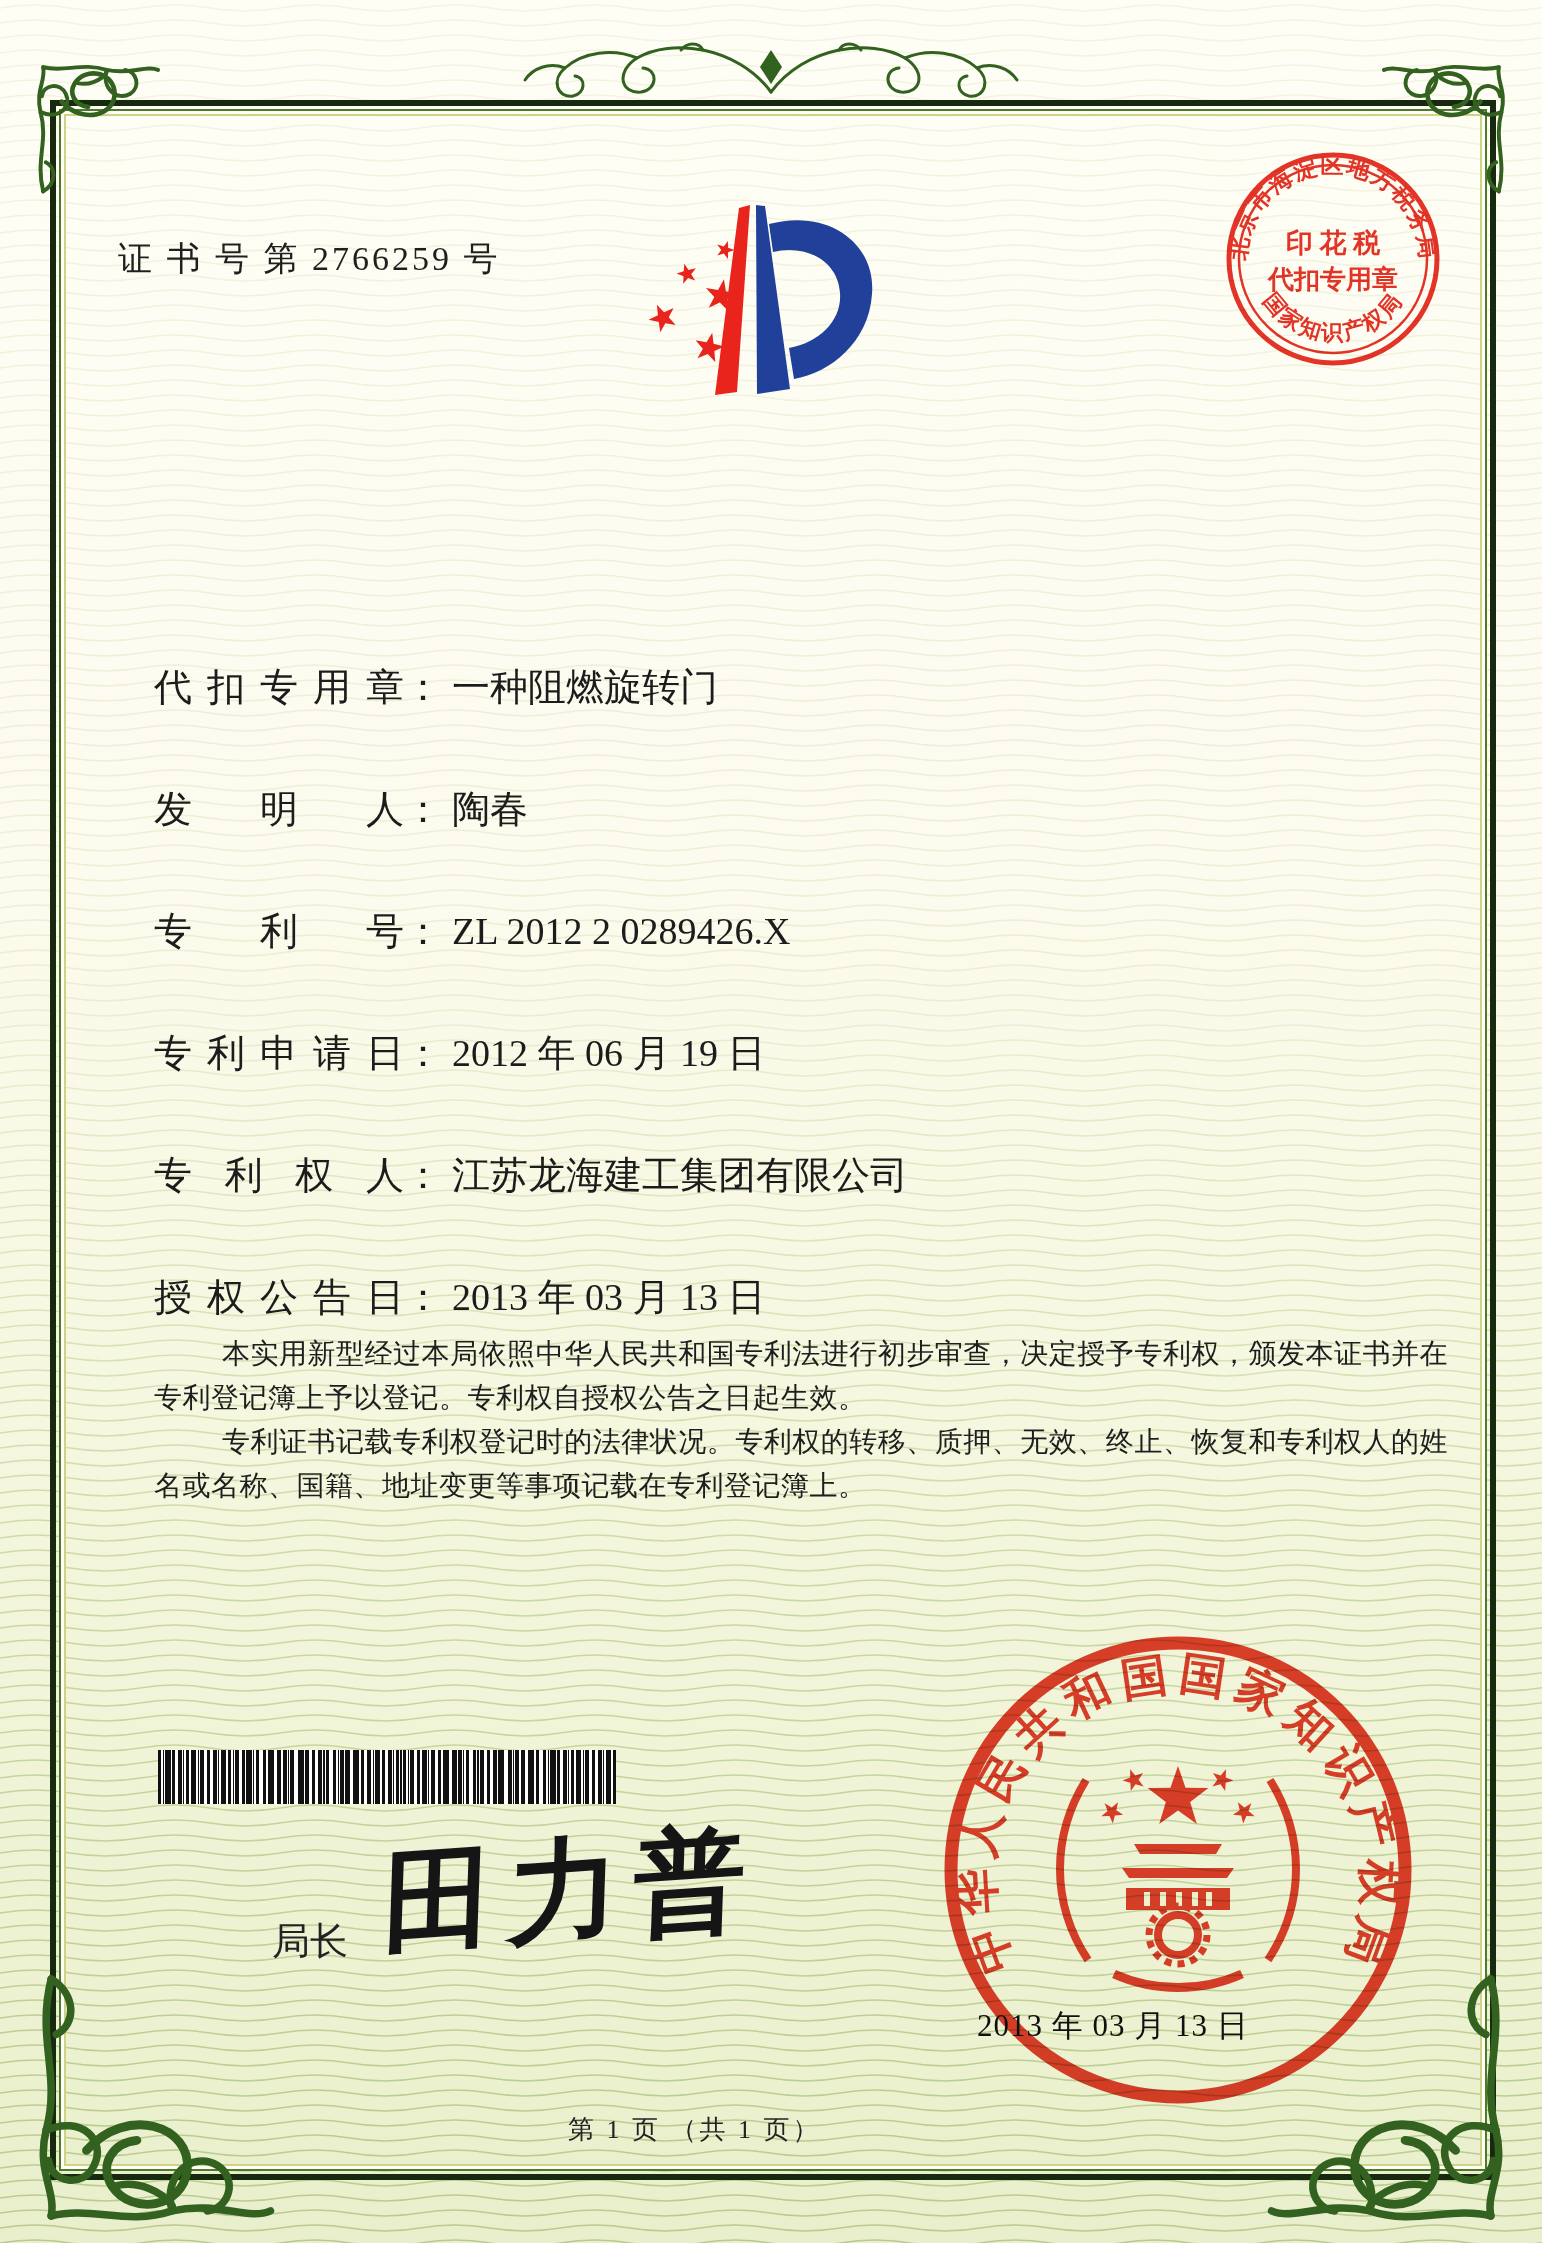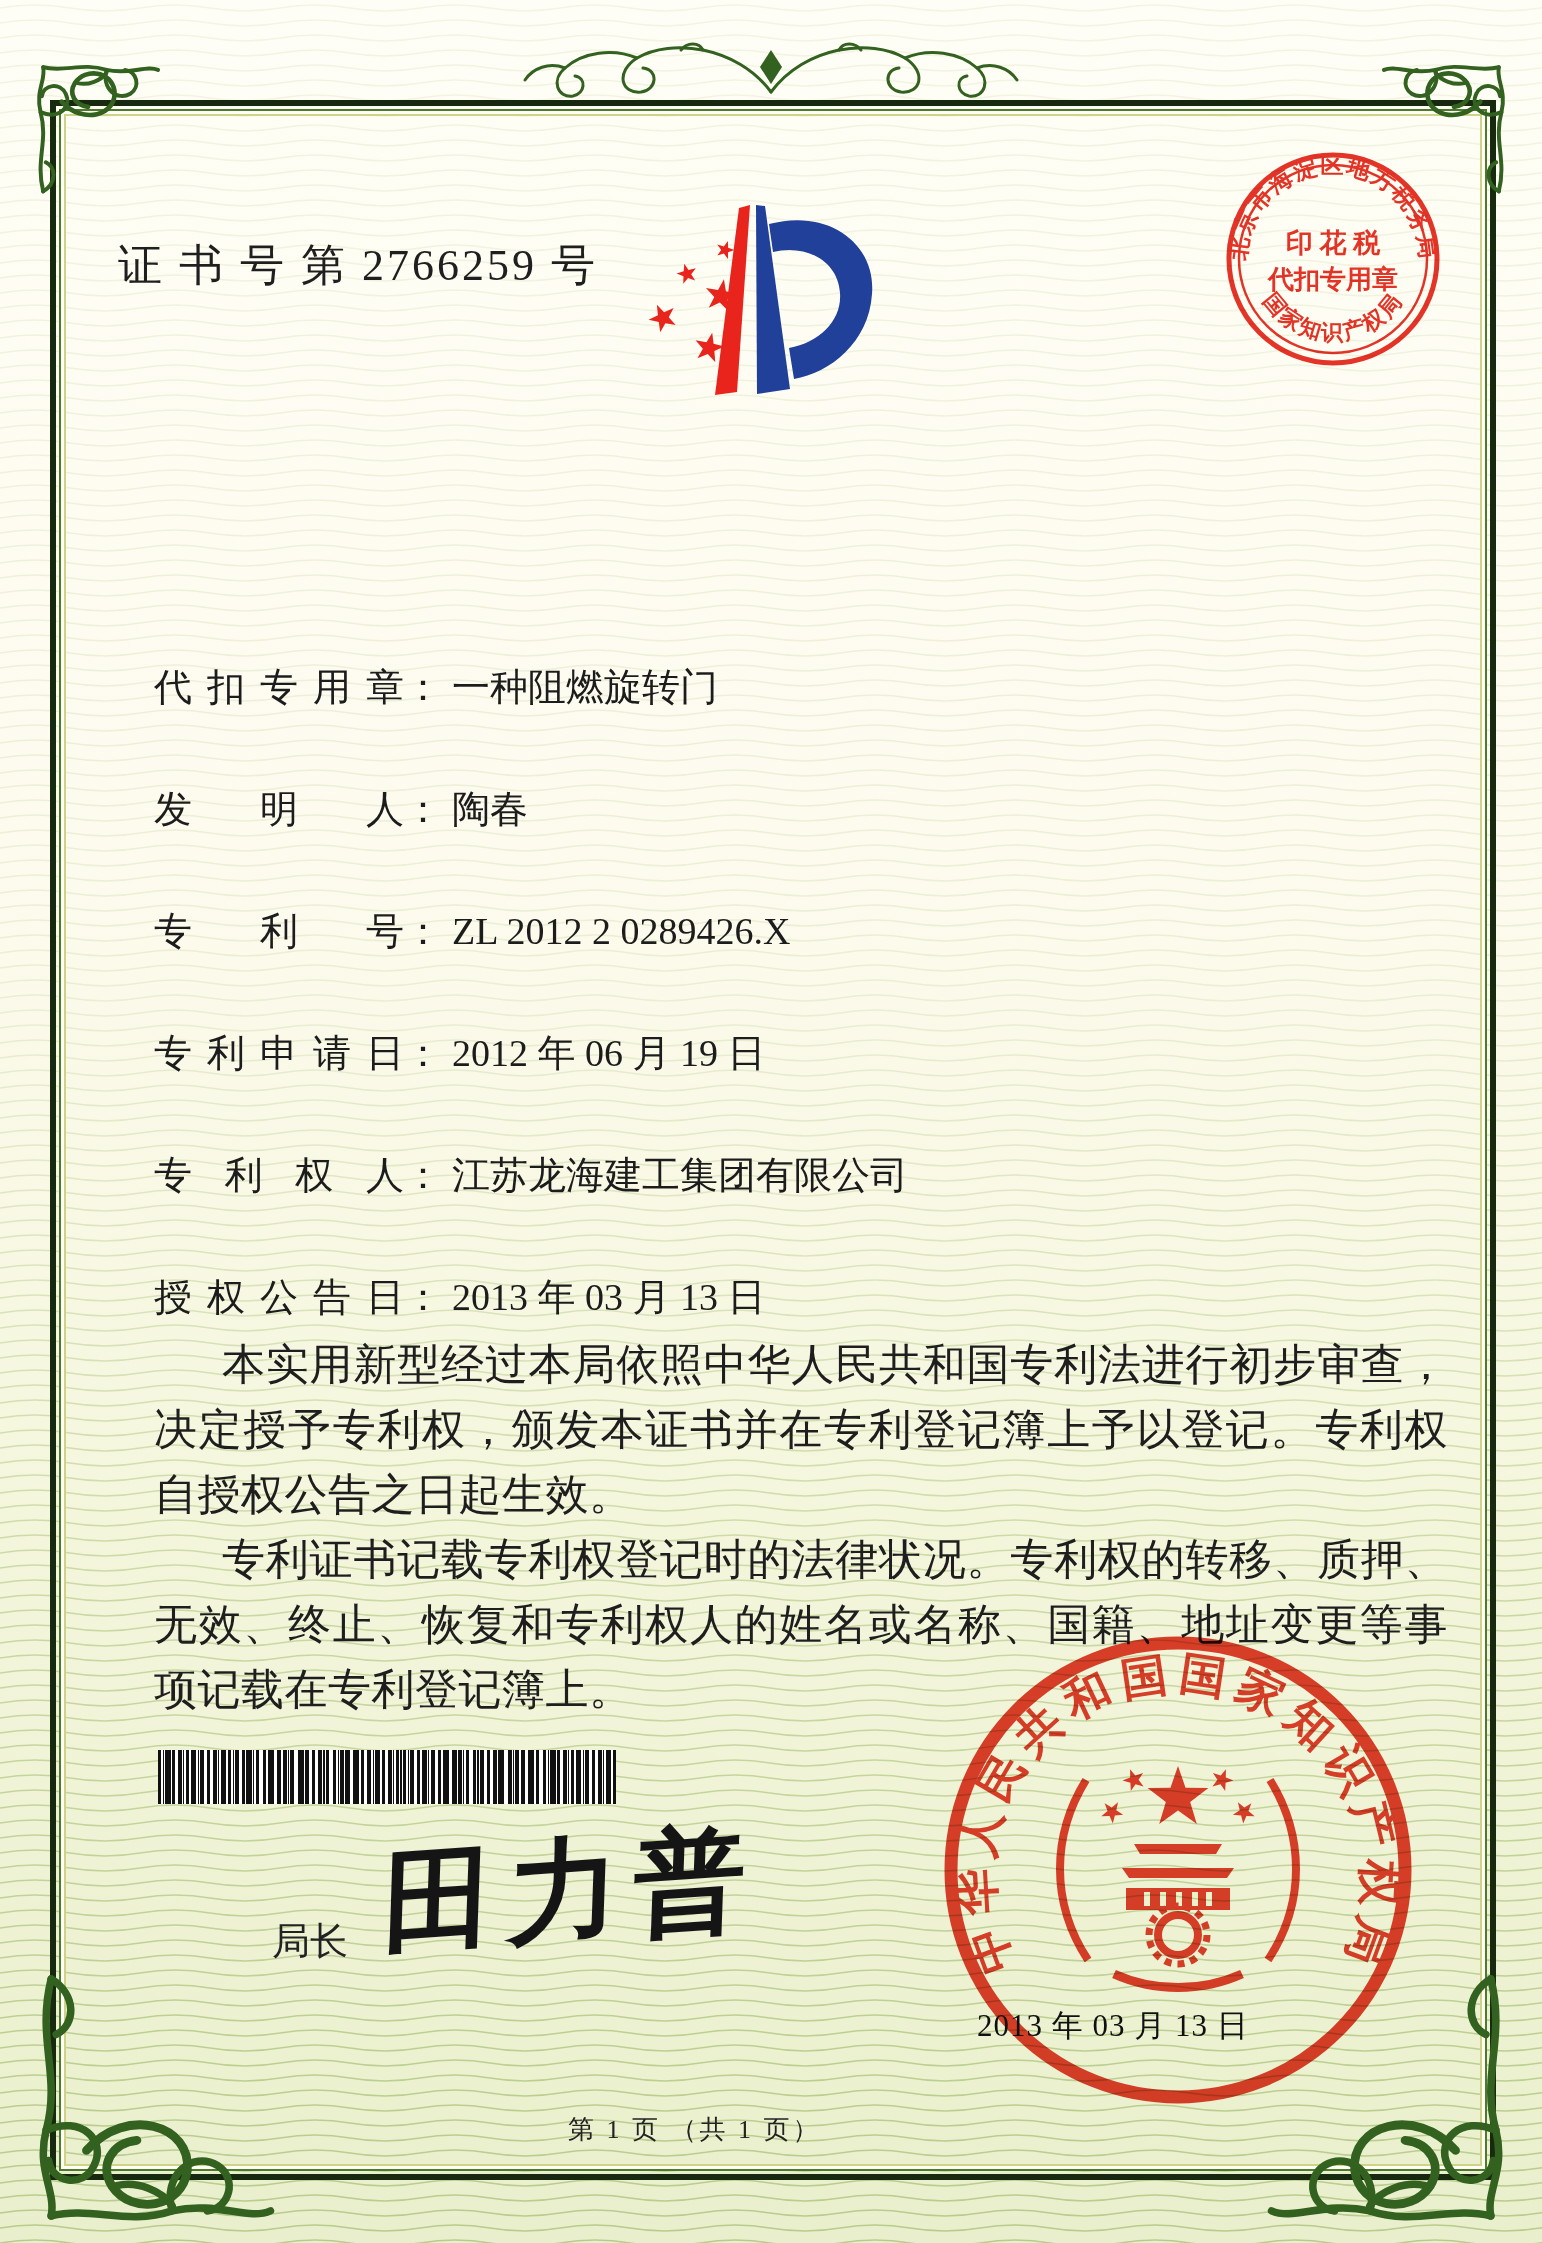--- a/index.html
+++ b/index.html
@@ -10,31 +10,31 @@
   .frame{position:absolute;left:50px;top:100px;width:1434px;height:2068px;
          border:6px solid #17290f;z-index:1;}
   .frame-inner{position:absolute;inset:3px;border:2px solid #4d7a2b;
          box-shadow:inset 0 0 0 3px #fffef6, inset 0 0 0 5px #cfd287;}
   .corner{position:absolute;z-index:2;}
   .corner.bl{left:26px;top:1974px;width:252px;height:252px;}
   .corner.br{right:26px;top:1974px;width:252px;height:252px;transform:scaleX(-1);}
   .corner.tl{left:30px;top:62px;width:132px;height:132px;transform:scaleY(-1);}
   .corner.tr{right:30px;top:62px;width:132px;height:132px;transform:scale(-1,-1);}
   .top-ornament{position:absolute;left:521px;top:28px;z-index:2;}
-  .cert-no{position:absolute;left:118px;top:236px;font-size:44px;letter-spacing:3px;color:#1f1f1f;z-index:3;}
+  .cert-no{position:absolute;left:118px;top:236px;font-size:34px;letter-spacing:3px;color:#1f1f1f;z-index:3;}
   .logo{position:absolute;left:633px;top:196px;z-index:3;}
   .stamp-top{position:absolute;left:1222px;top:148px;z-index:4;opacity:.95;mix-blend-mode:multiply;}
   .title{position:absolute;left:0;width:100%;top:448px;text-align:center;font-size:94px;
          font-weight:bold;letter-spacing:4px;color:#111;z-index:3;}
   .fields{position:absolute;left:154px;top:0;width:1300px;z-index:3;}
   .field{position:absolute;left:0;font-size:38px;color:#1c1c1c;white-space:nowrap;}
   .flabel{display:inline-block;width:250px;text-align:justify;text-align-last:justify;}
   .fvalue{padding-left:10px;}
   .paras{position:absolute;left:154px;top:1332px;width:1294px;z-index:3;}
-  .paras p{margin:0;font-size:43px;line-height:65px;text-indent:68px;text-align:justify;
+  .paras p{margin:0;font-size:28px;line-height:44px;text-indent:68px;text-align:justify;
            color:#1e1e1e;letter-spacing:.5px;}
   .barcode{position:absolute;left:158px;top:1750px;width:458px;height:54px;z-index:3;
       background-color:#fff;
       background-image:
         repeating-linear-gradient(90deg,#101010 0 3px,transparent 3px 7px),
         repeating-linear-gradient(90deg,#101010 0 2px,transparent 2px 11px),
         repeating-linear-gradient(90deg,#101010 0 1px,transparent 1px 5px);}
   .signer-title{position:absolute;left:272px;top:1916px;font-size:38px;color:#222;z-index:3;}
   .signature{position:absolute;left:382px;top:1816px;font-size:112px;font-weight:bold;color:#151515;
       letter-spacing:14px;transform:rotate(-4deg) skewX(-6deg);z-index:3;

